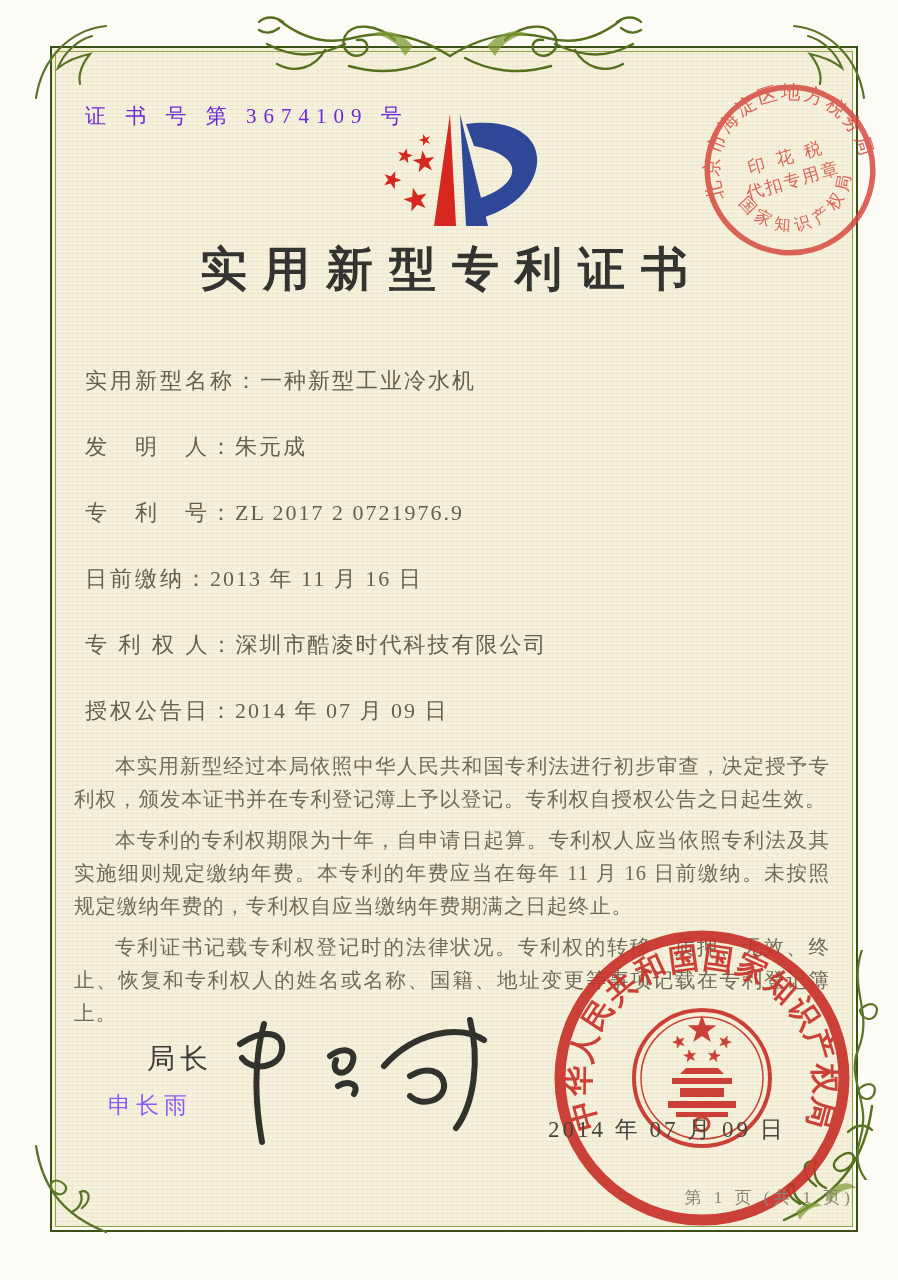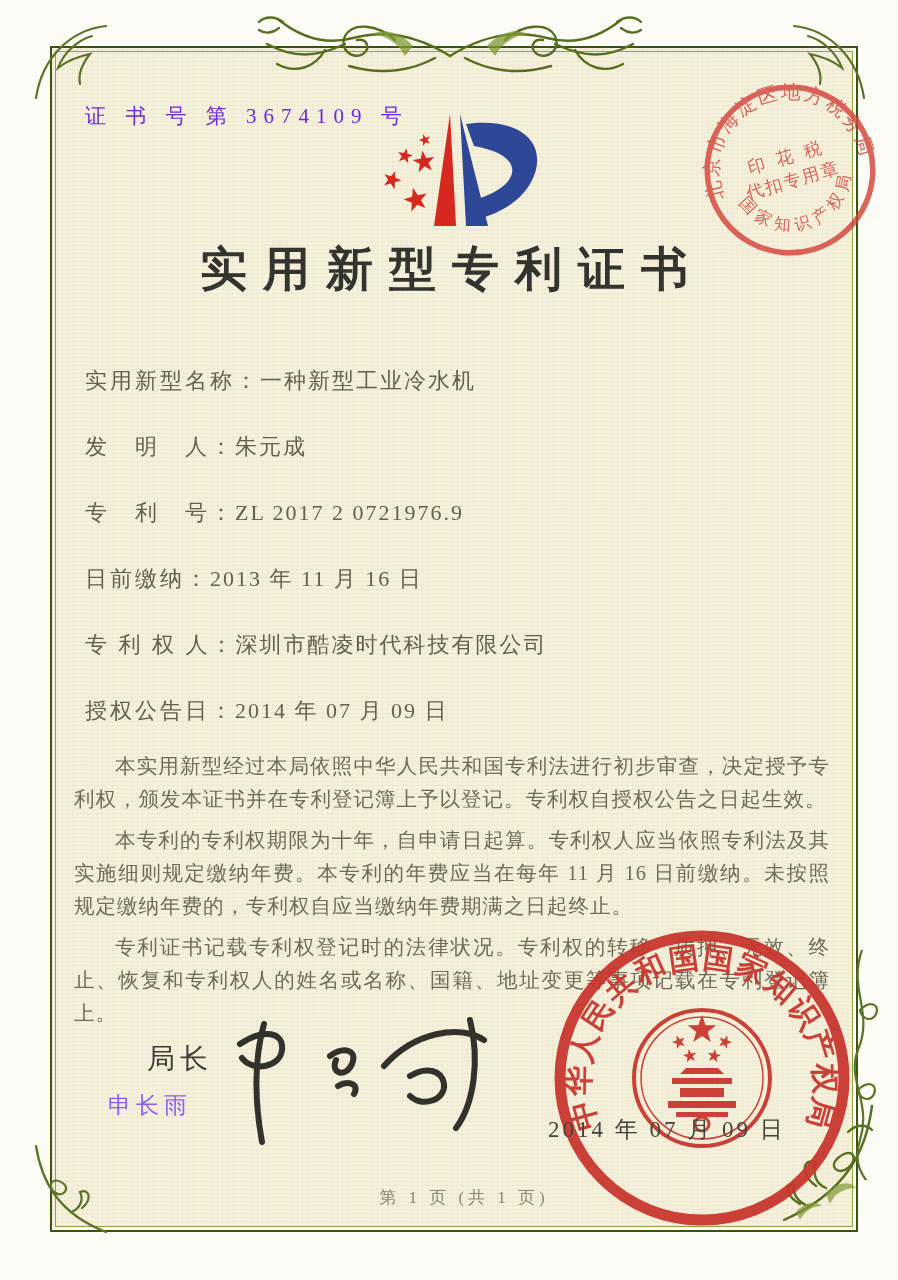--- a/index.html
+++ b/index.html
@@ -45,22 +45,22 @@
              letter-spacing:5px;color:#3d3d36;margin-left:37px;}
   .sig-name{position:absolute;left:108px;top:1090px;font-size:23px;
             letter-spacing:5px;color:#8b5cf6;}
   .sig-scrawl{position:absolute;left:212px;top:1002px;width:310px;height:150px;}
 
   .seal-main{position:absolute;left:552px;top:928px;width:300px;height:300px;
              opacity:.93;}
   .seal-date{position:absolute;left:548px;top:1114px;width:280px;font-size:23px;
              color:#45453d;letter-spacing:3px;white-space:nowrap;z-index:5;}
 
-  .footer{position:absolute;left:50px;top:1186px;width:804px;text-align:center;
-          font-size:17px;color:#8b8776;letter-spacing:4px;padding-left:12px;}
+  .footer{position:absolute;left:50px;top:1186px;width:804px;text-align:right;
+          font-size:17px;color:#8b8776;letter-spacing:4px;}
 
   svg text{font-family:"Liberation Serif","DejaVu Serif",serif;}
 </style>
 </head>
 <body>
 
 <div class="stage">
 
   <div class="paper"></div>
   <div class="frame">

